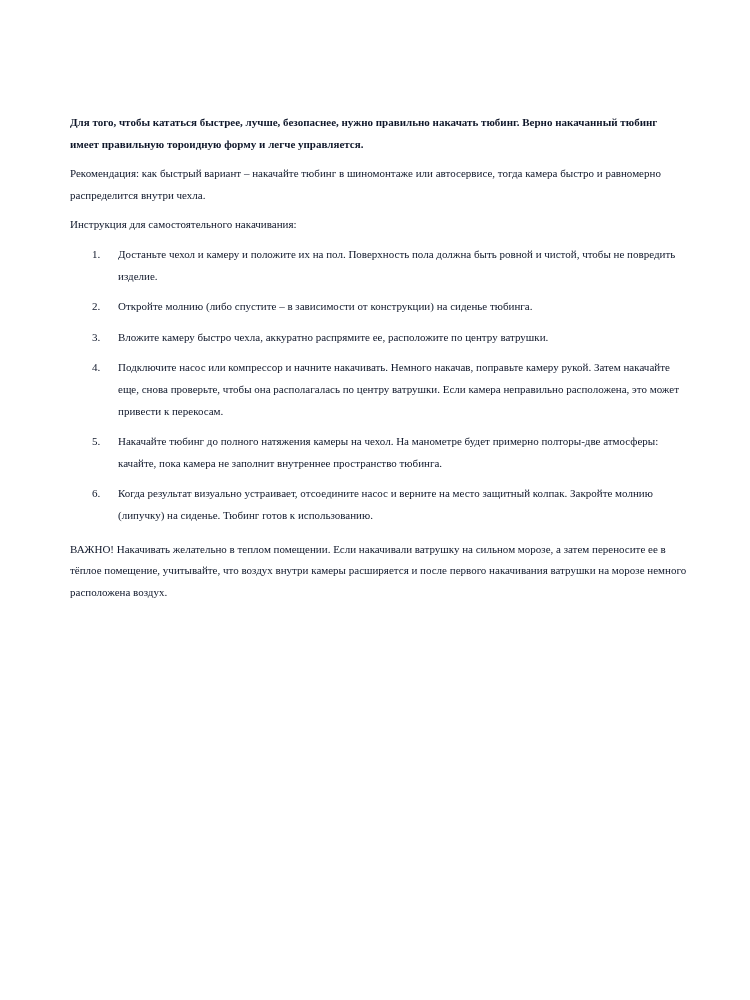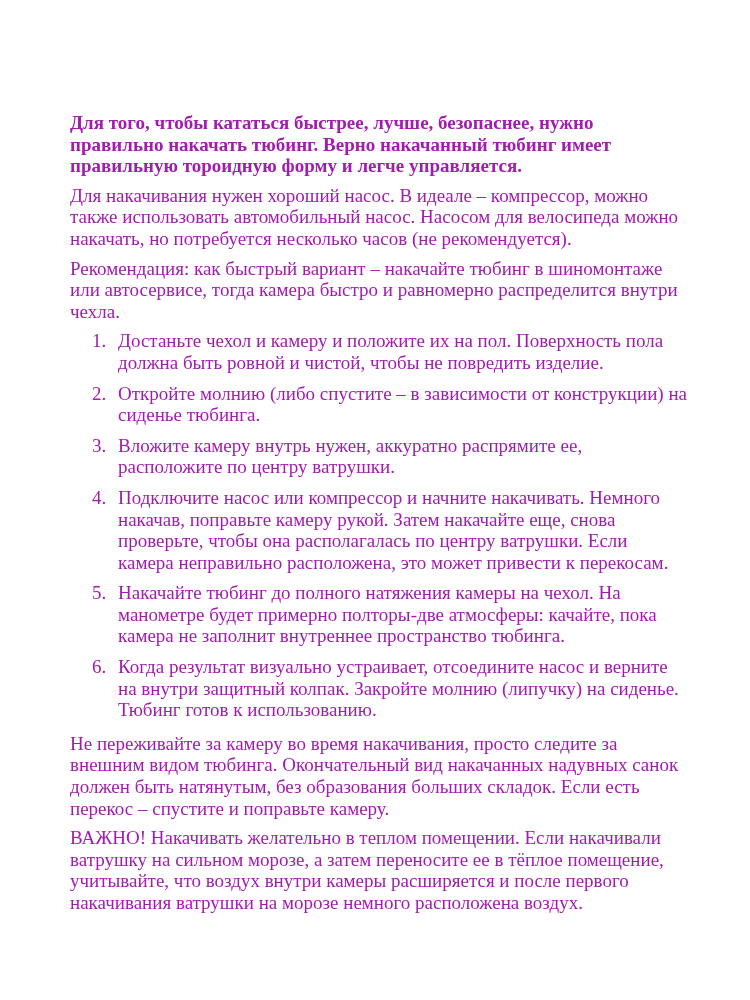--- a/index.html
+++ b/index.html
@@ -12,23 +12,23 @@
     height: 1000px;
     overflow: hidden;
   }
   .page {
     box-sizing: border-box;
     width: 750px;
     min-height: 1000px;
     padding: 112px 60px 40px 70px;
     background: #ffffff;
     font-family: "Liberation Serif", "DejaVu Serif", serif;
-    font-size: 19px;
+    font-size: 11px;
     line-height: 21.6px;
-    color: #a21caf;
+    color: #0f172a;
     -webkit-font-smoothing: antialiased;
   }
   .page p {
     margin: 0 0 8px 0;
     max-width: 618px;
     text-align: left;
   }
   .page p.intro {
     font-weight: bold;
   }
@@ -51,30 +51,29 @@
     left: 22px;
     top: 0;
   }
 </style>
 </head>
 <body>
 
 <div class="page">
   <p class="intro">Для того, чтобы кататься быстрее, лучше, безопаснее, нужно правильно накачать тюбинг. Верно накачанный тюбинг имеет правильную тороидную форму и легче управляется.</p>
 
-  <p>Для накачивания нужен хороший насос. В идеале – компрессор, можно также использовать автомобильный насос. Насосом для велосипеда можно накачать, но потребуется несколько часов (не рекомендуется).</p>
 
   <p>Рекомендация: как быстрый вариант – накачайте тюбинг в шиномонтаже или автосервисе, тогда камера быстро и равномерно распределится внутри чехла.</p>
 
+  <p>Инструкция для самостоятельного накачивания:</p>
 
   <ol class="steps">
     <li>Достаньте чехол и камеру и положите их на пол. Поверхность пола должна быть ровной и чистой, чтобы не повредить изделие.</li>
     <li>Откройте молнию (либо спустите – в зависимости от конструкции) на сиденье тюбинга.</li>
-    <li>Вложите камеру внутрь нужен, аккуратно распрямите ее, расположите по центру ватрушки.</li>
+    <li>Вложите камеру быстро чехла, аккуратно распрямите ее, расположите по центру ватрушки.</li>
     <li>Подключите насос или компрессор и начните накачивать. Немного накачав, поправьте камеру рукой. Затем накачайте еще, снова проверьте, чтобы она располагалась по центру ватрушки. Если камера неправильно расположена, это может привести к перекосам.</li>
     <li>Накачайте тюбинг до полного натяжения камеры на чехол. На манометре будет примерно полторы-две атмосферы: качайте, пока камера не заполнит внутреннее пространство тюбинга.</li>
-    <li>Когда результат визуально устраивает, отсоедините насос и верните на внутри защитный колпак. Закройте молнию (липучку) на сиденье. Тюбинг готов к использованию.</li>
+    <li>Когда результат визуально устраивает, отсоедините насос и верните на место защитный колпак. Закройте молнию (липучку) на сиденье. Тюбинг готов к использованию.</li>
   </ol>
 
-  <p>Не переживайте за камеру во время накачивания, просто следите за внешним видом тюбинга. Окончательный вид накачанных надувных санок должен быть натянутым, без образования больших складок. Если есть перекос – спустите и поправьте камеру.</p>
 
   <p>ВАЖНО! Накачивать желательно в теплом помещении. Если накачивали ватрушку на сильном морозе, а затем переносите ее в тёплое помещение, учитывайте, что воздух внутри камеры расширяется и после первого накачивания ватрушки на морозе немного расположена воздух.</p>
 </div>
 
 </body></html>

